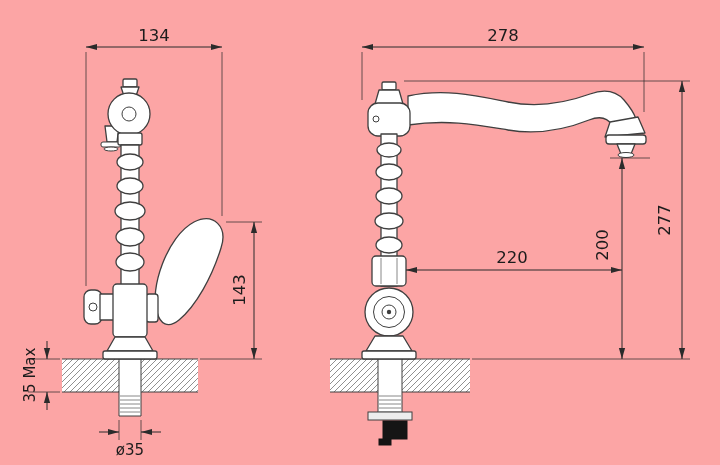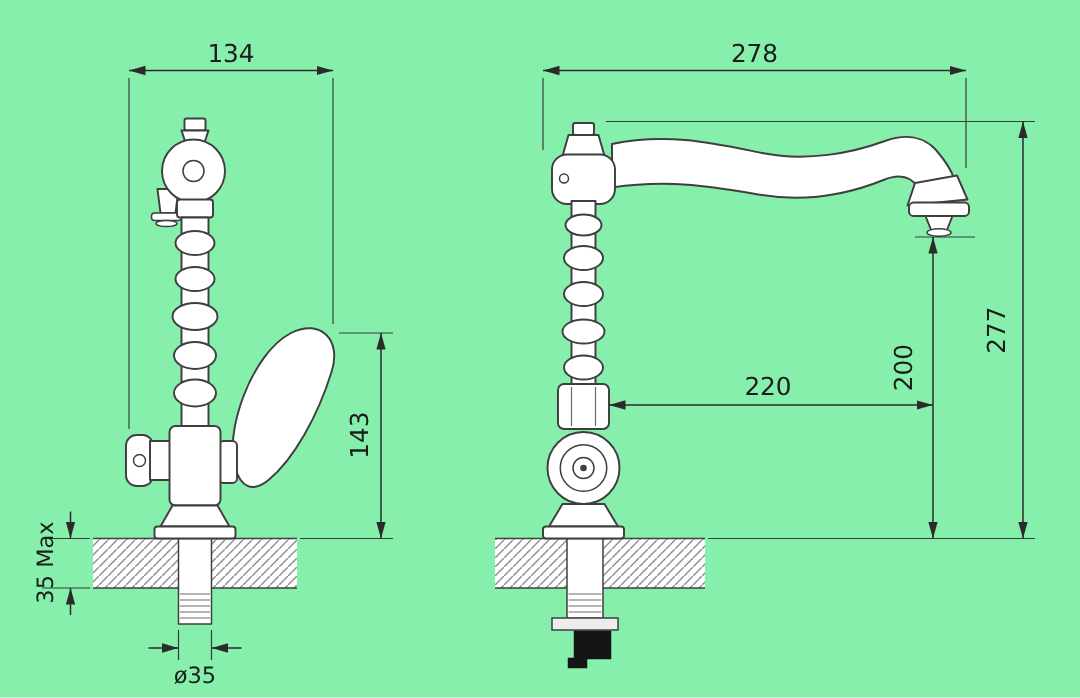--- a/index.html
+++ b/index.html
@@ -1,17 +1,17 @@
 <!DOCTYPE html>
 <html><head>
 <meta charset="utf-8">
 <style>
   html,body{margin:0;padding:0;background:#ffffff;}
   .canvas{
-    width:720px;height:465px;position:relative;background:#86efac;
+    width:720px;height:465px;position:relative;background:#fca5a5;
     font-family:"DejaVu Sans","Liberation Sans",sans-serif;
   }
   svg{display:block;}
   .outline{fill:#ffffff;stroke:#3f3f3f;stroke-width:1.3;stroke-linejoin:round;}
   .outline-thin{fill:#ffffff;stroke:#3f3f3f;stroke-width:1;stroke-linejoin:round;}
   .dim{stroke:#2b2b2b;stroke-width:1;fill:none;}
   .ext{stroke:#2b2b2b;stroke-width:0.8;fill:none;opacity:.9;}
   .thin{stroke:#6a6a6a;stroke-width:0.8;fill:none;}
   .edge{stroke:#3f3f3f;stroke-width:1.1;fill:none;}
   .dtext{font-size:16.5px;fill:#1c1c1c;}

